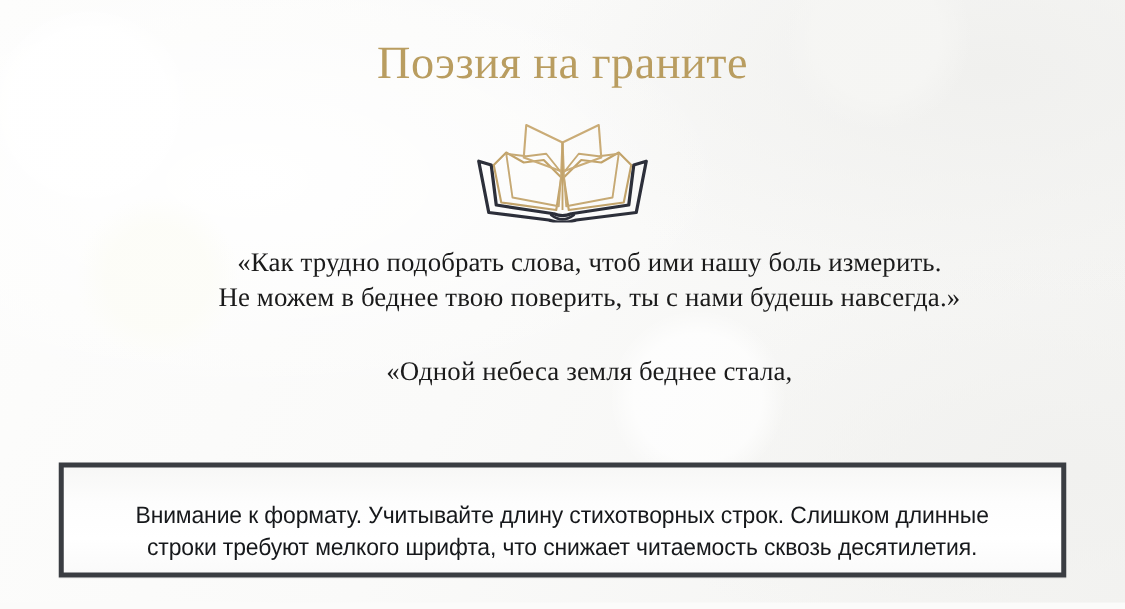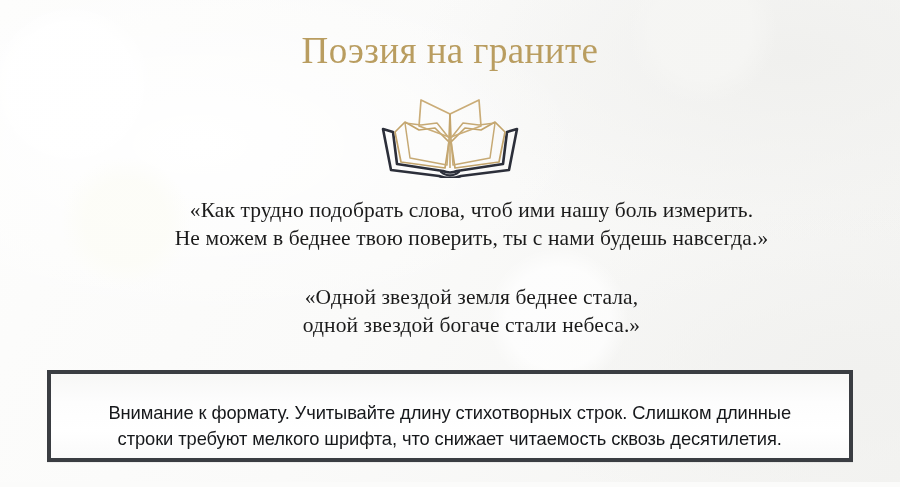--- a/index.html
+++ b/index.html
@@ -151,22 +151,21 @@
   <div class="verses">
 
     <div class="stanza">
       <span class="vline">«Как трудно подобрать слова, чтоб ими нашу боль измерить.</span>
       <span class="vline">Не можем в беднее твою поверить, ты с нами будешь навсегда.»</span>
     </div>
 
     <div class="stanza-gap"></div>
 
     <div class="stanza">
-      <span class="vline">«Одной звездой земля беднее стала,</span>
-      <span class="vline">одной звездой богаче стали небеса.»</span>
+      <span class="vline">«Одной небеса земля беднее стала,</span>
     </div>
 
   </div>
 
   <div class="note-box">
     <div class="note-text">
       <span class="nline">Внимание к формату. Учитывайте длину стихотворных строк. Слишком длинные</span>
       <span class="nline">строки требуют мелкого шрифта, что снижает читаемость сквозь десятилетия.</span>
     </div>
   </div>

